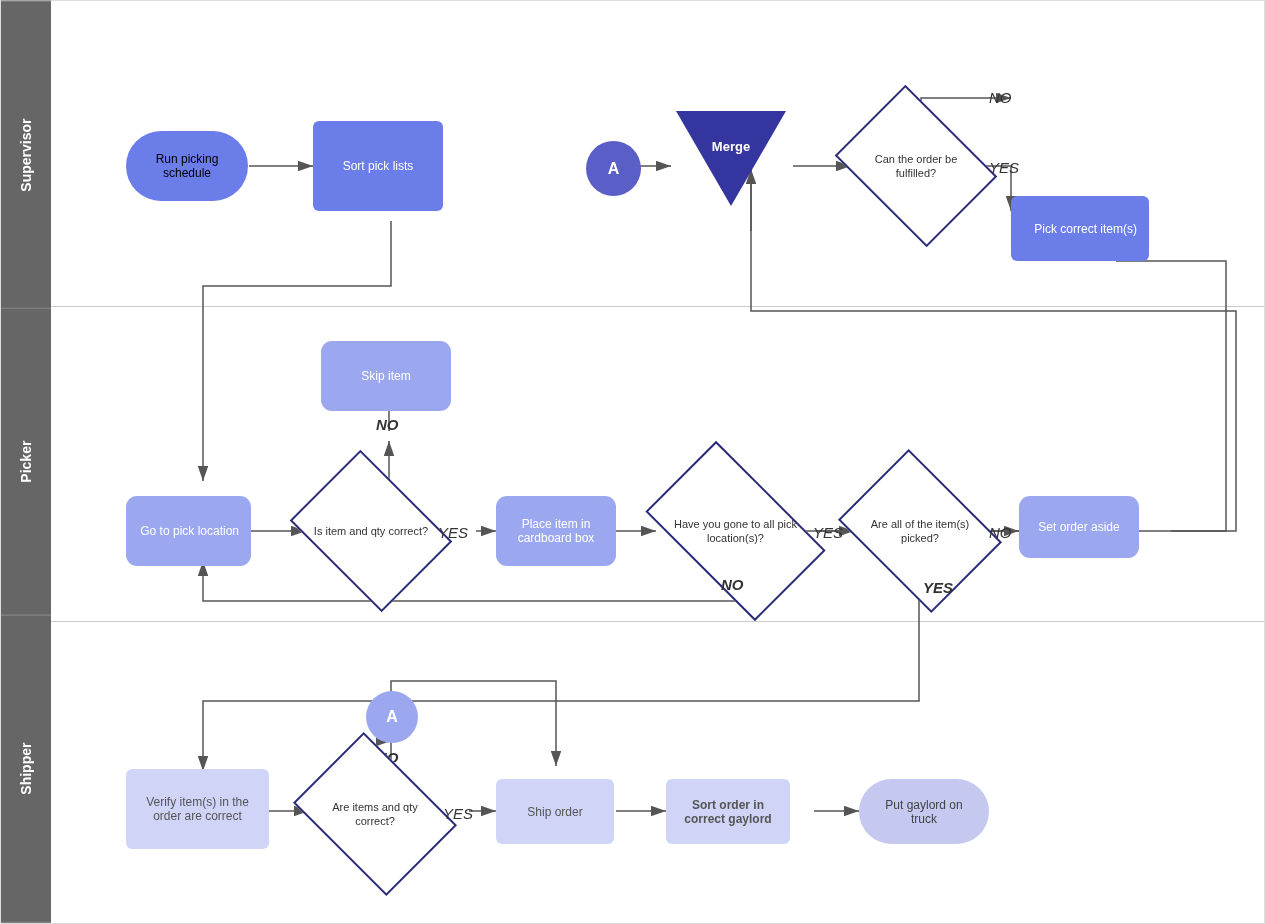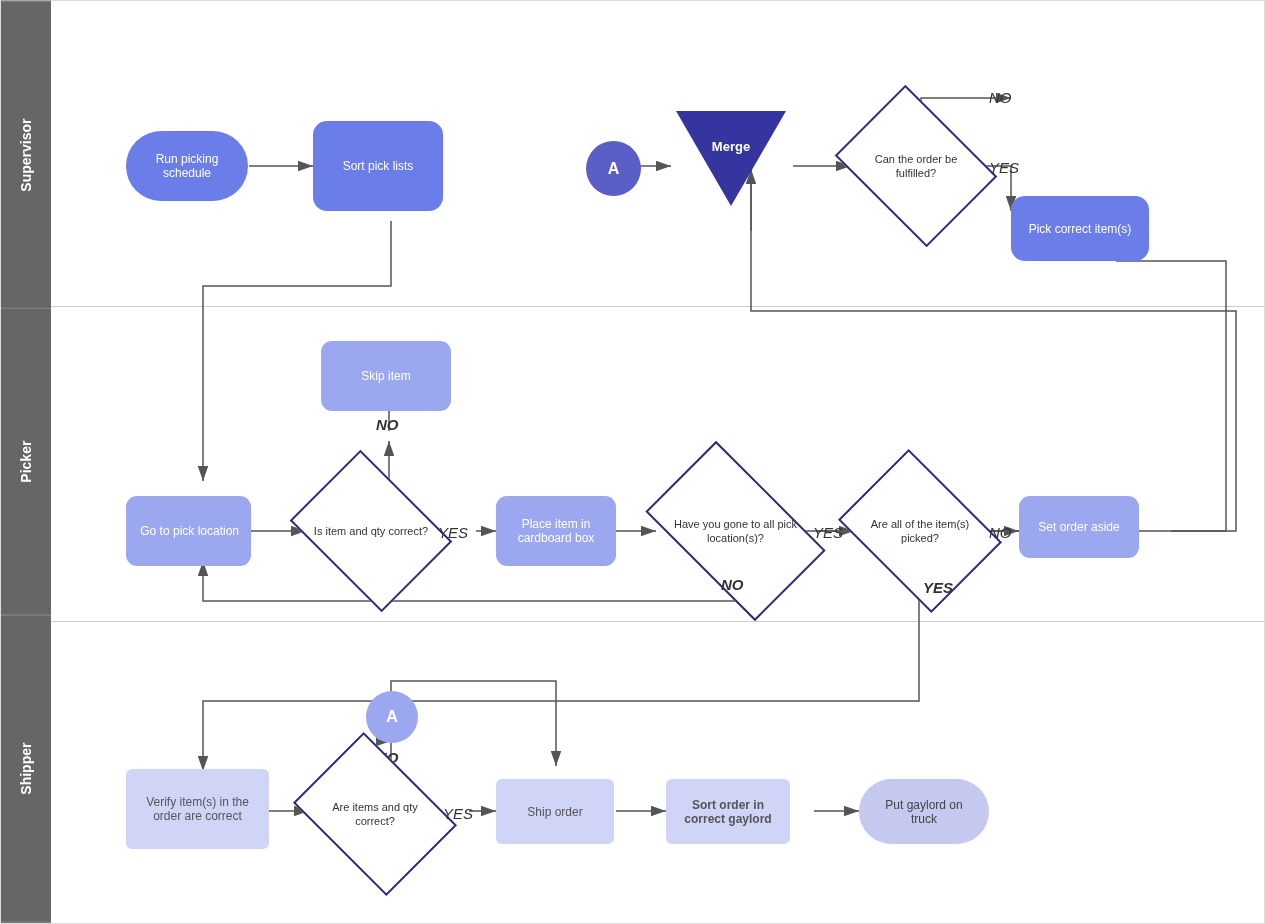--- a/index.html
+++ b/index.html
@@ -58,26 +58,26 @@
       align-items: center;
       justify-content: center;
       text-align: center;
       font-size: 12px;
       font-weight: 500;
     }
     
     .rounded-rect {
       border-radius: 50px;
       background: #6b7de8;
-      color: #ffffff;
+      color: #000000;
       padding: 8px 12px;
     }
     
     .rect {
-      border-radius: 14px;
+      border-radius: 6px;
       background: #6b7de8;
       color: white;
       padding: 3px 12px;
     }
     
     .rect-light {
       border-radius: 11px;
       background: #9ba8f0;
       color: white;
       padding: 8px 12px;
@@ -240,21 +240,21 @@
         <text x="60" y="45" text-anchor="middle" fill="white" font-size="13" font-weight="bold">Merge</text>
       </svg>
     </div>
 
     <div class="node diamond-node" style="left:800px; top:115px; width:130px; height:100px;">
       <div class="diamond-inner"></div>
       <span class="diamond-text">Can the order be fulfilled?</span>
     </div>
 
 
-    <div class="node rect" style="left:960px; top:195px; width:138px; height:65px;">
+    <div class="node rect" style="left:960px; top:195px; width:138px; height:65px;justify-content:flex-end;">
       <span>Pick correct item(s)</span>
     </div>
 
     <div class="connector-label" style="left:938px; top:88px;">
       <span>NO</span>
     </div>
 
     <div class="connector-label" style="left:938px; top:158px;">
       <span>YES</span>
     </div>

